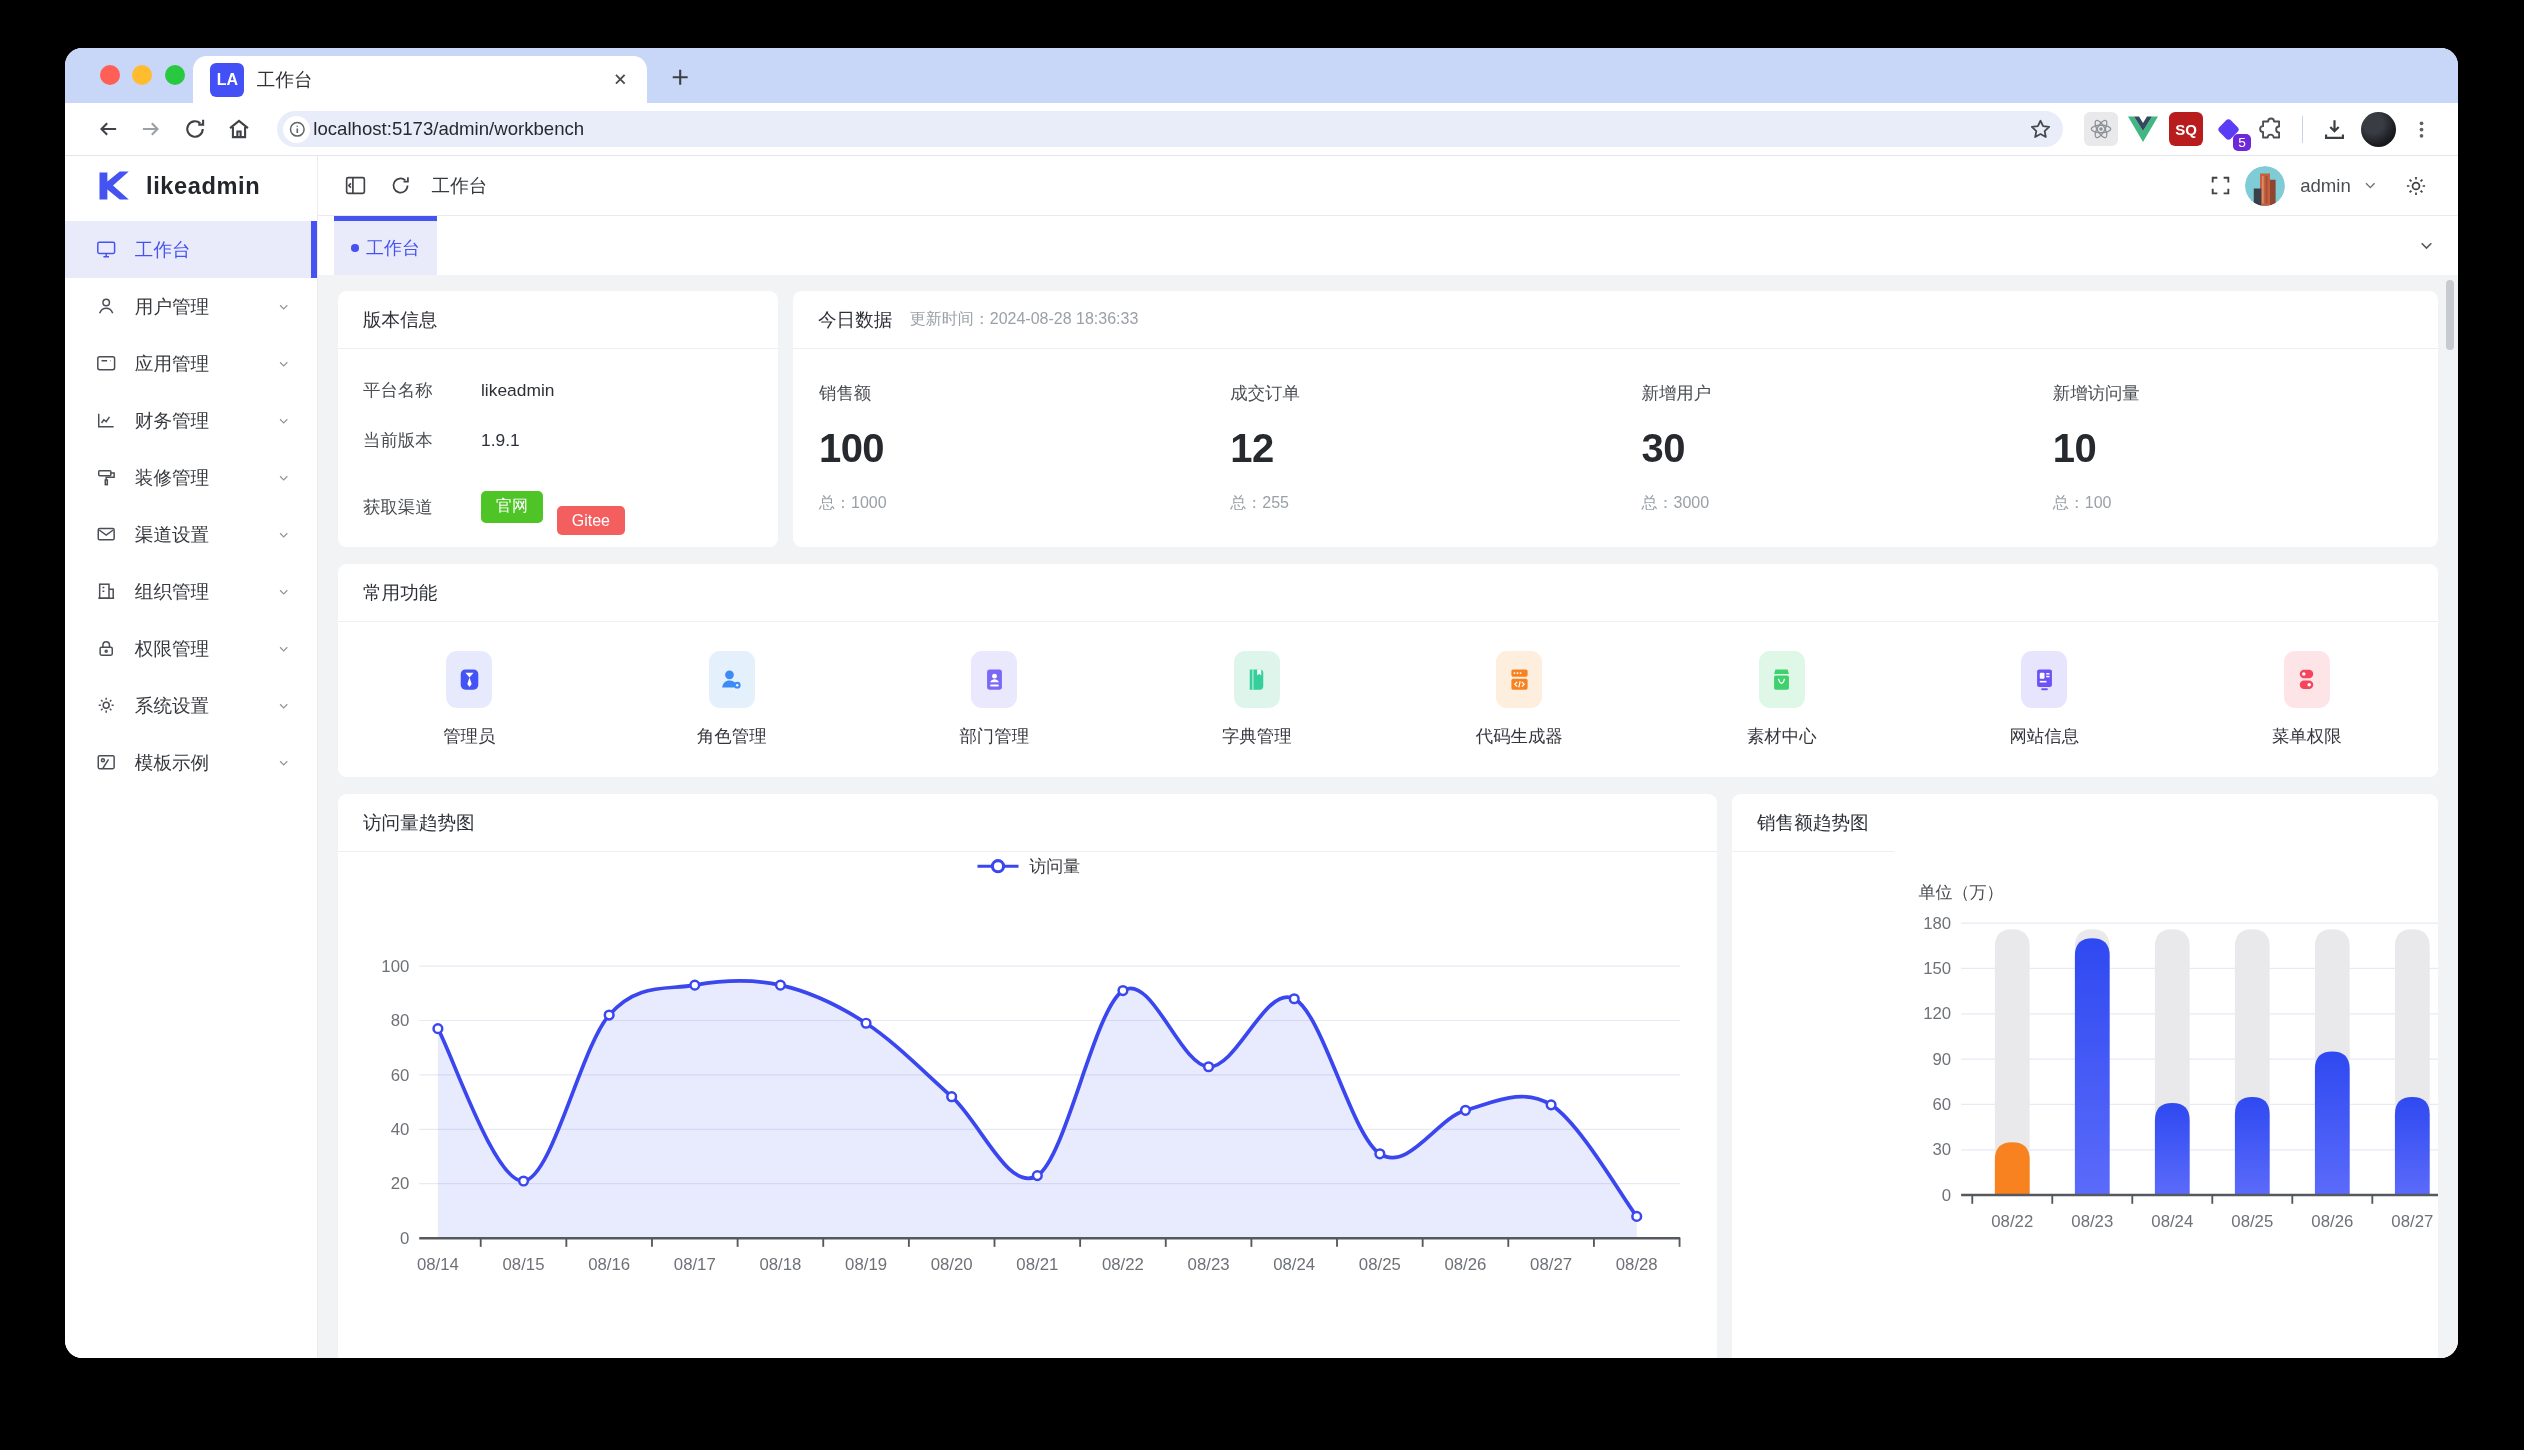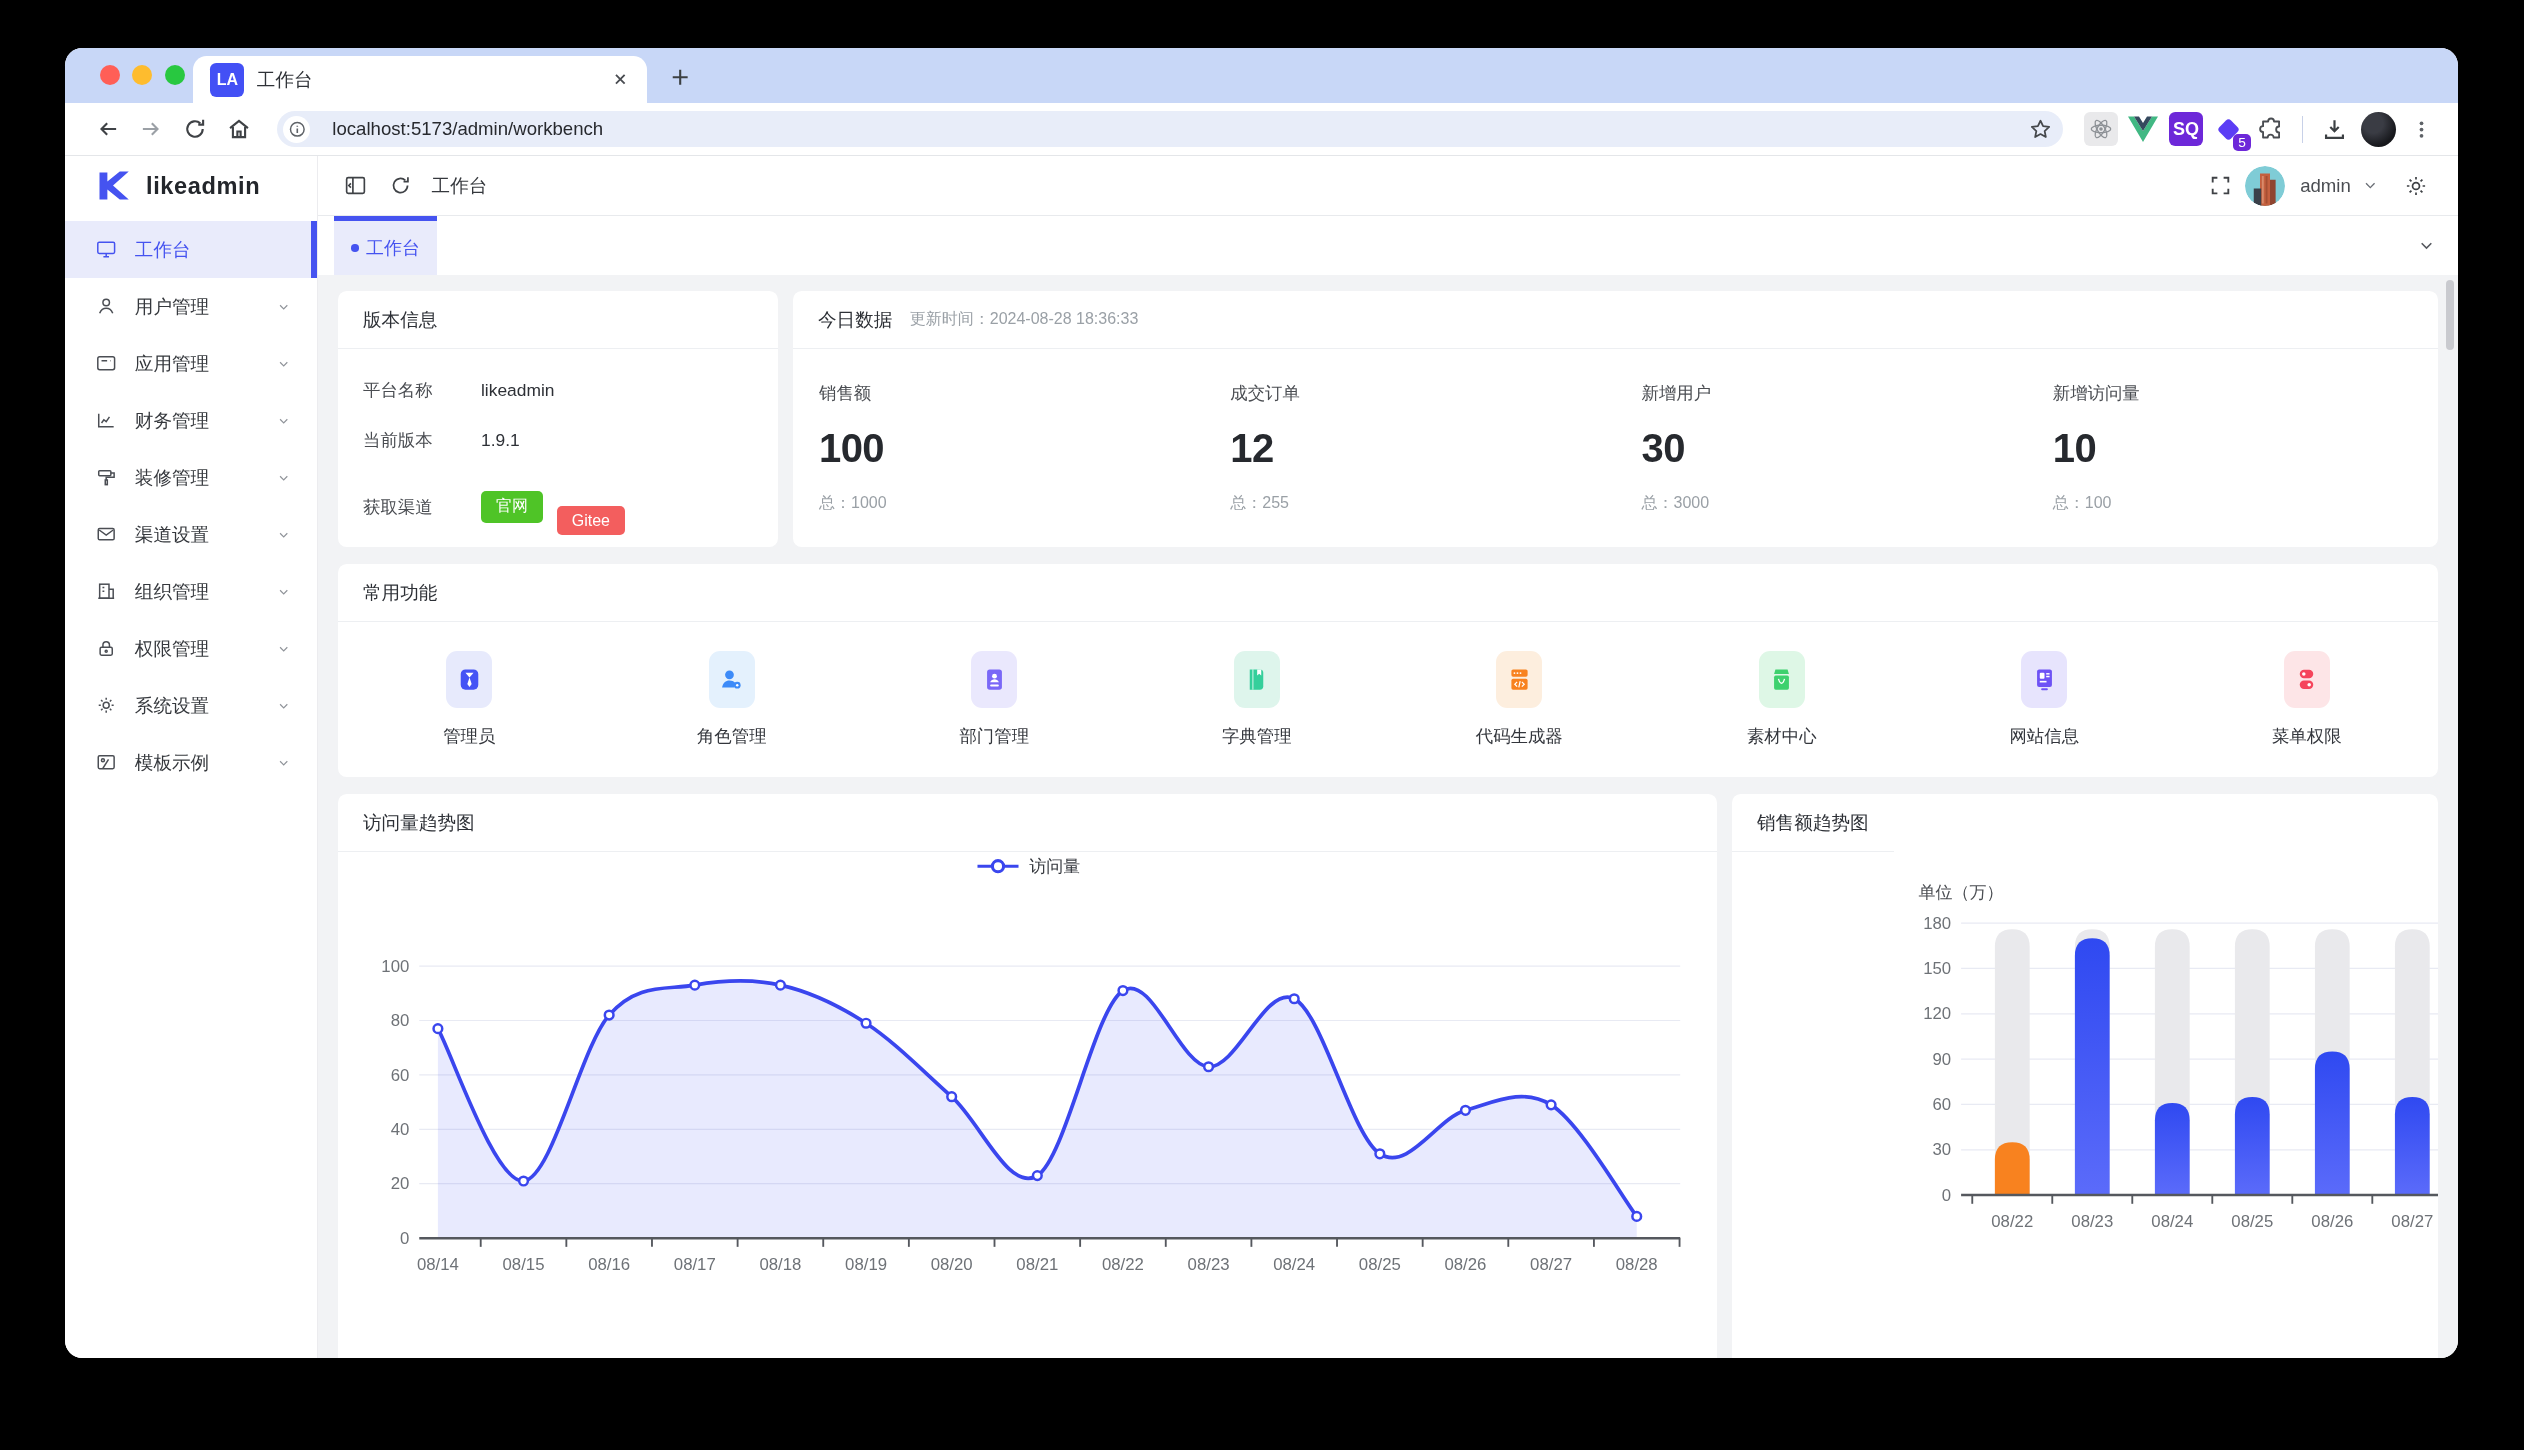--- a/index.html
+++ b/index.html
@@ -17,26 +17,26 @@
 
   .btab { margin-left:128px; width:454px; height:47px; background:#fff; border-radius:13.7px 13.7px 0 0;
           display:flex; align-items:center; padding:0 17.4px; gap:12.4px; }
   .favicon { width:34px; height:34px; border-radius:6.2px; background:#4350f5; color:#fff; font-size:16px; font-weight:bold;
              display:flex; align-items:center; justify-content:center; }
   .btab-title { font-size:18.6px; color:#2f3237; flex:1; }
   .newtab { margin-left:16px; margin-bottom:8.7px; width:35px; height:35px; display:flex; align-items:center; justify-content:center; }
 
   .toolbar { height:53px; background:#fff; display:flex; align-items:center; padding:0 18.6px 0 25px; gap:8.7px; border-bottom:1.2px solid #e4e6e9; flex:0 0 auto; }
   .tbtn { width:35px; height:35px; display:flex; align-items:center; justify-content:center; border-radius:50%; flex:0 0 auto; }
-  .urlpill { flex:1; height:36px; margin:0 12.4px; background:#e8edf9; border-radius:18px; display:flex; align-items:center; padding:0 10px 0 6.2px; gap:22px; min-width:0; }
+  .urlpill { flex:1; height:36px; margin:0 12.4px; background:#e8edf9; border-radius:18px; display:flex; align-items:center; padding:0 10px 0 6.2px; gap:3px; min-width:0; }
   .urlpill .info { width:27px; height:27px; background:#fff; border-radius:50%; display:flex; align-items:center; justify-content:center; flex:0 0 auto; }
   .urltext { font-size:18.6px; color:#27292e; flex:1; white-space:nowrap; overflow:hidden; }
   .ext { width:34px; height:34px; display:flex; align-items:center; justify-content:center; position:relative; flex:0 0 auto; }
   .ext-react { background:#e9e9eb; border-radius:6.2px; }
-  .ext-sq { background:#6d28d9; border-radius:6.2px; color:#fff; font-weight:bold; font-size:18px; }
+  .ext-sq { background:#b91c1c; border-radius:6.2px; color:#fff; font-weight:bold; font-size:15px; }
   .badge5 { position:absolute; right:-5px; bottom:-5px; background:#6d28d9; color:#fff; font-size:13.7px; border-radius:5px; padding:1.2px 5px; }
   .vsep { width:1.2px; height:27px; background:#c8d1e8; margin:0 5px; }
   .bavatar { width:35px; height:35px; border-radius:50%; background:radial-gradient(circle at 35% 32%, #3a3c44 0 30%, #17181c 70%); flex:0 0 auto; }
 
   
   .app { flex:1; display:flex; min-height:0; }
   .sidebar { width:253px; background:#fff; border-right:1.2px solid #ececef; flex:0 0 auto; display:flex; flex-direction:column; }
   .logo-row { height:60px; display:flex; align-items:center; gap:15px; padding-left:30px; flex:0 0 auto; }
   .logo-text { font-size:23.6px; font-weight:600; color:#23262b; letter-spacing:0.6px; }
   .nav { padding-top:5px; }

